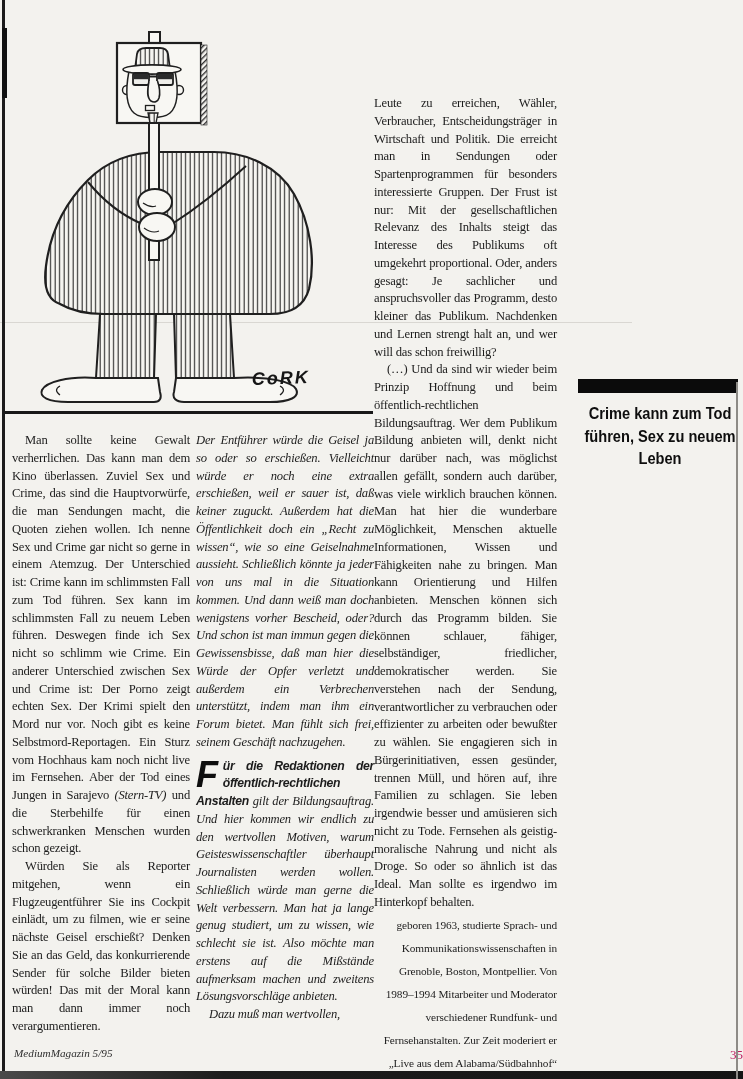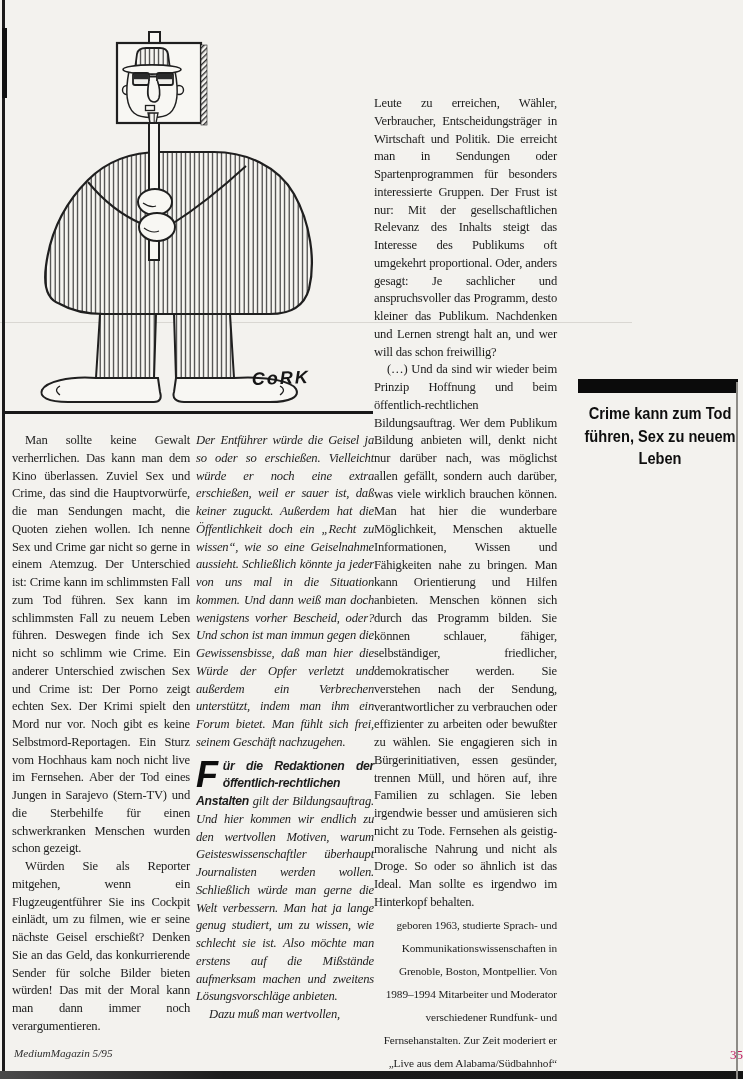--- a/index.html
+++ b/index.html
@@ -26,21 +26,21 @@
        letter-spacing:-0.2px;overflow-wrap:break-word;hyphens:auto;}
   .col-left{left:12px;top:432px;width:178px;}
   .col-middle{left:196px;top:432px;width:178px;font-style:italic;}
   .col-right{left:374px;top:95px;width:183px;}
   .para{margin:0;}
   .para.indent{text-indent:13px;}
   .para.align-right{text-align:right;}
   .para.has-dropcap{margin-top:6px;}
   .para.author{font-size:13.2px;margin-top:3px;}
   .para.bio{font-size:11.3px;line-height:23px;letter-spacing:-0.1px;margin-top:2px;}
-  .it{margin-top:43px;}
+  .it{font-style:italic;margin-top:43px;}
   .bd{font-weight:bold;}
   .sans{font-family:"Liberation Sans",sans-serif;font-size:0.97em;letter-spacing:-0.3px;}
   .dropcap{float:left;font-family:"Liberation Sans",sans-serif;font-weight:700;
            font-size:36px;line-height:28px;margin:3px 5px 0 0;color:#0e0e0e;}
   
   .pq-bar{position:absolute;left:578px;top:379px;width:160px;height:14px;background:#0b0b0b;}
   .pq-text{position:absolute;left:564px;top:403px;width:192px;transform:scaleX(0.86);
            transform-origin:50% 0;text-align:center;font-family:"Liberation Sans",sans-serif;
            font-weight:bold;font-size:17px;line-height:22.5px;color:#0e0e0e;}
   

